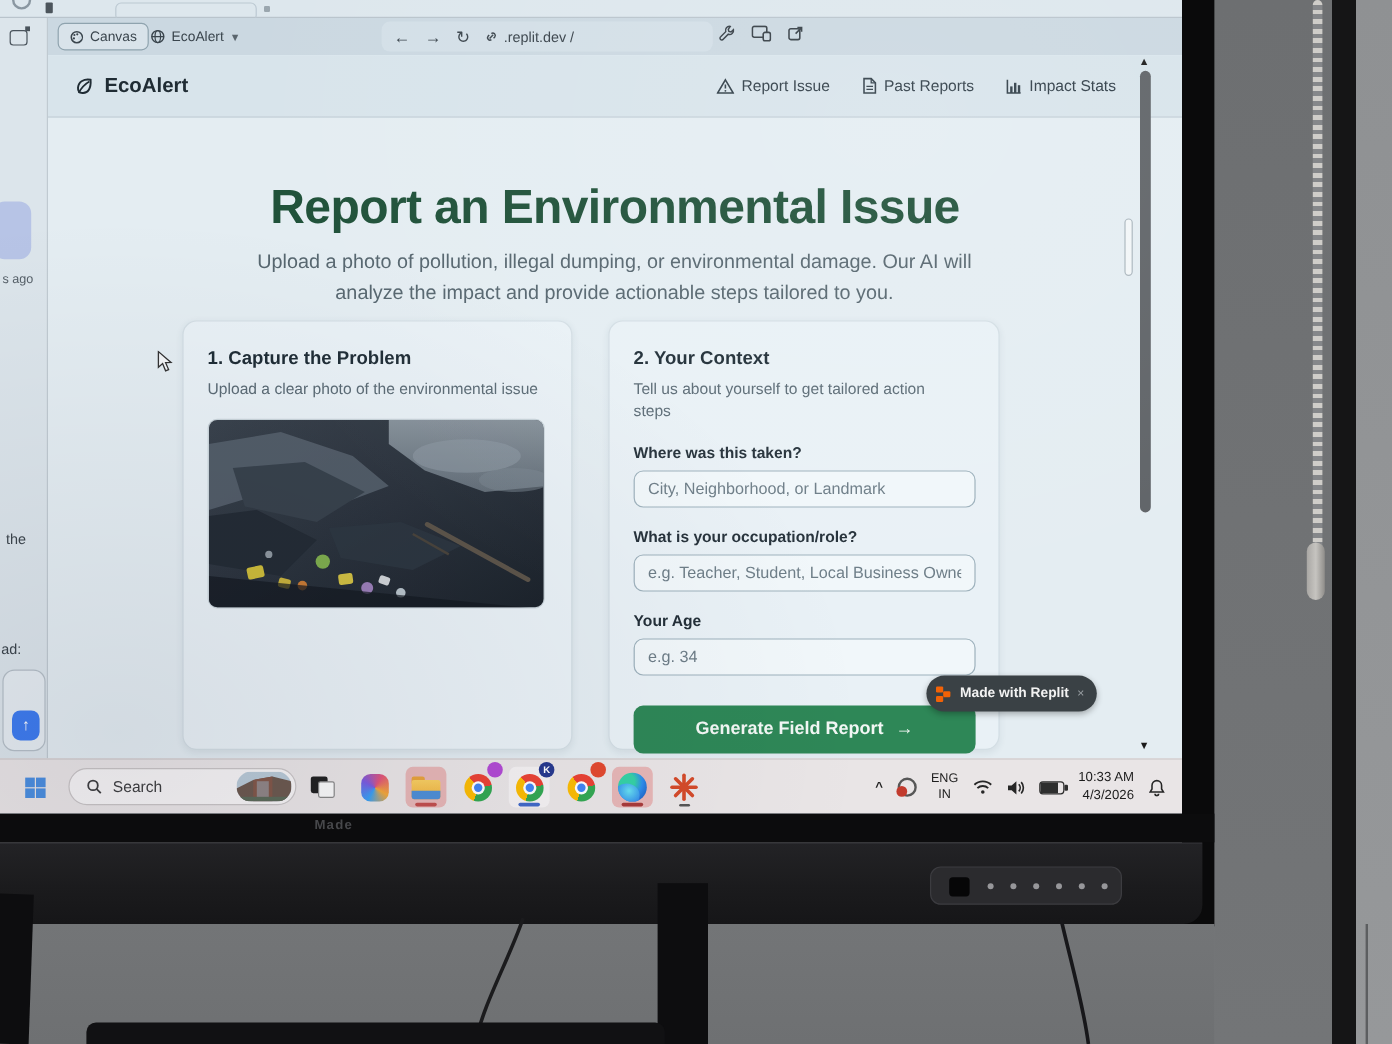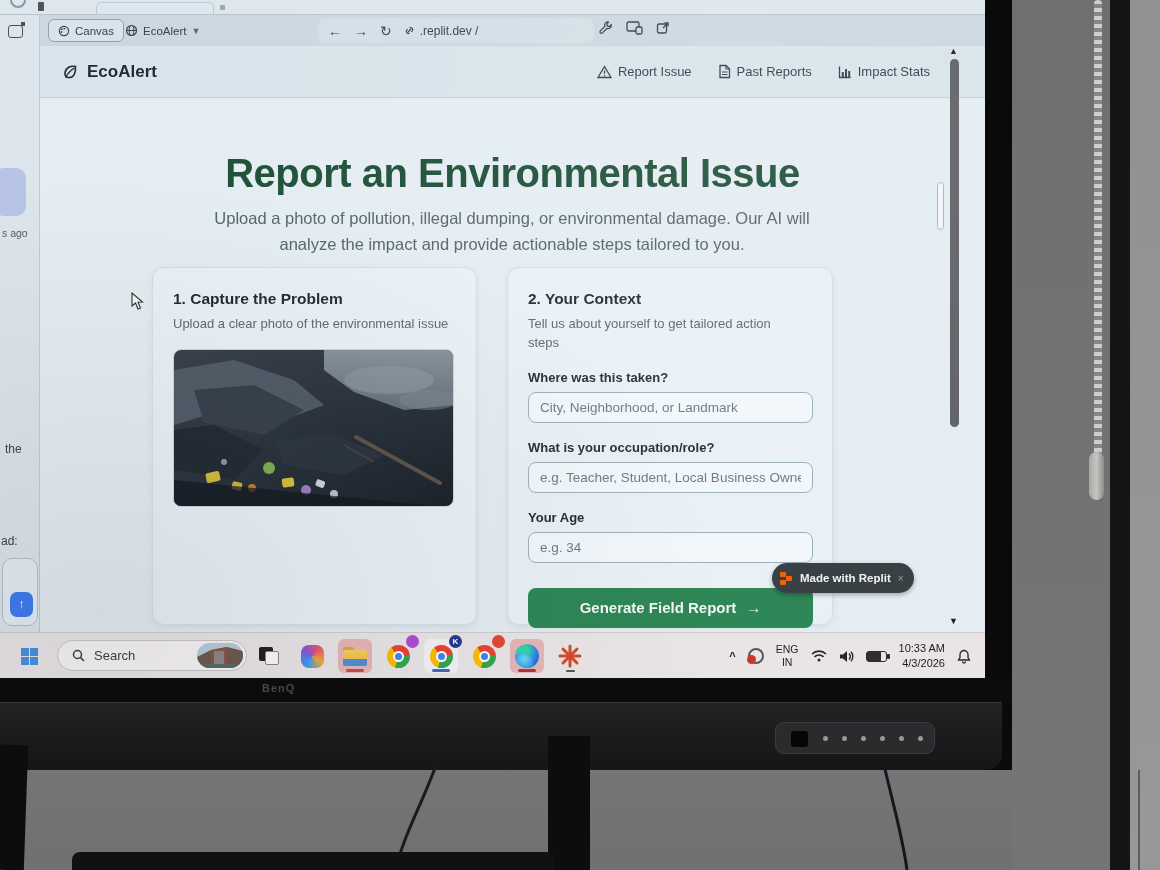--- a/index.html
+++ b/index.html
@@ -465,21 +465,21 @@
             <path d="M5.5 12.5 a1.5 1.5 0 0 0 3 0" fill="none" stroke="#262626" stroke-width="1.3"></path>
           </svg>
       </div>
     </div>
 
     <div class="glare"></div>
   </div>
 
   <div class="bezel-right"></div>
   <div class="bezel-bottom"></div>
-  <div class="benq-brand">BenQ</div>
+  <div class="benq-brand">Made</div>
   <div class="soundbar">
     <div class="ctrl-pill">
       <span class="ir-window"></span>
       <span class="ctrl-dot" style="left:47px;"></span>
       <span class="ctrl-dot" style="left:66px;"></span>
       <span class="ctrl-dot" style="left:85px;"></span>
       <span class="ctrl-dot" style="left:104px;"></span>
       <span class="ctrl-dot" style="left:123px;"></span>
       <span class="ctrl-dot" style="left:142px;"></span>
     </div>

